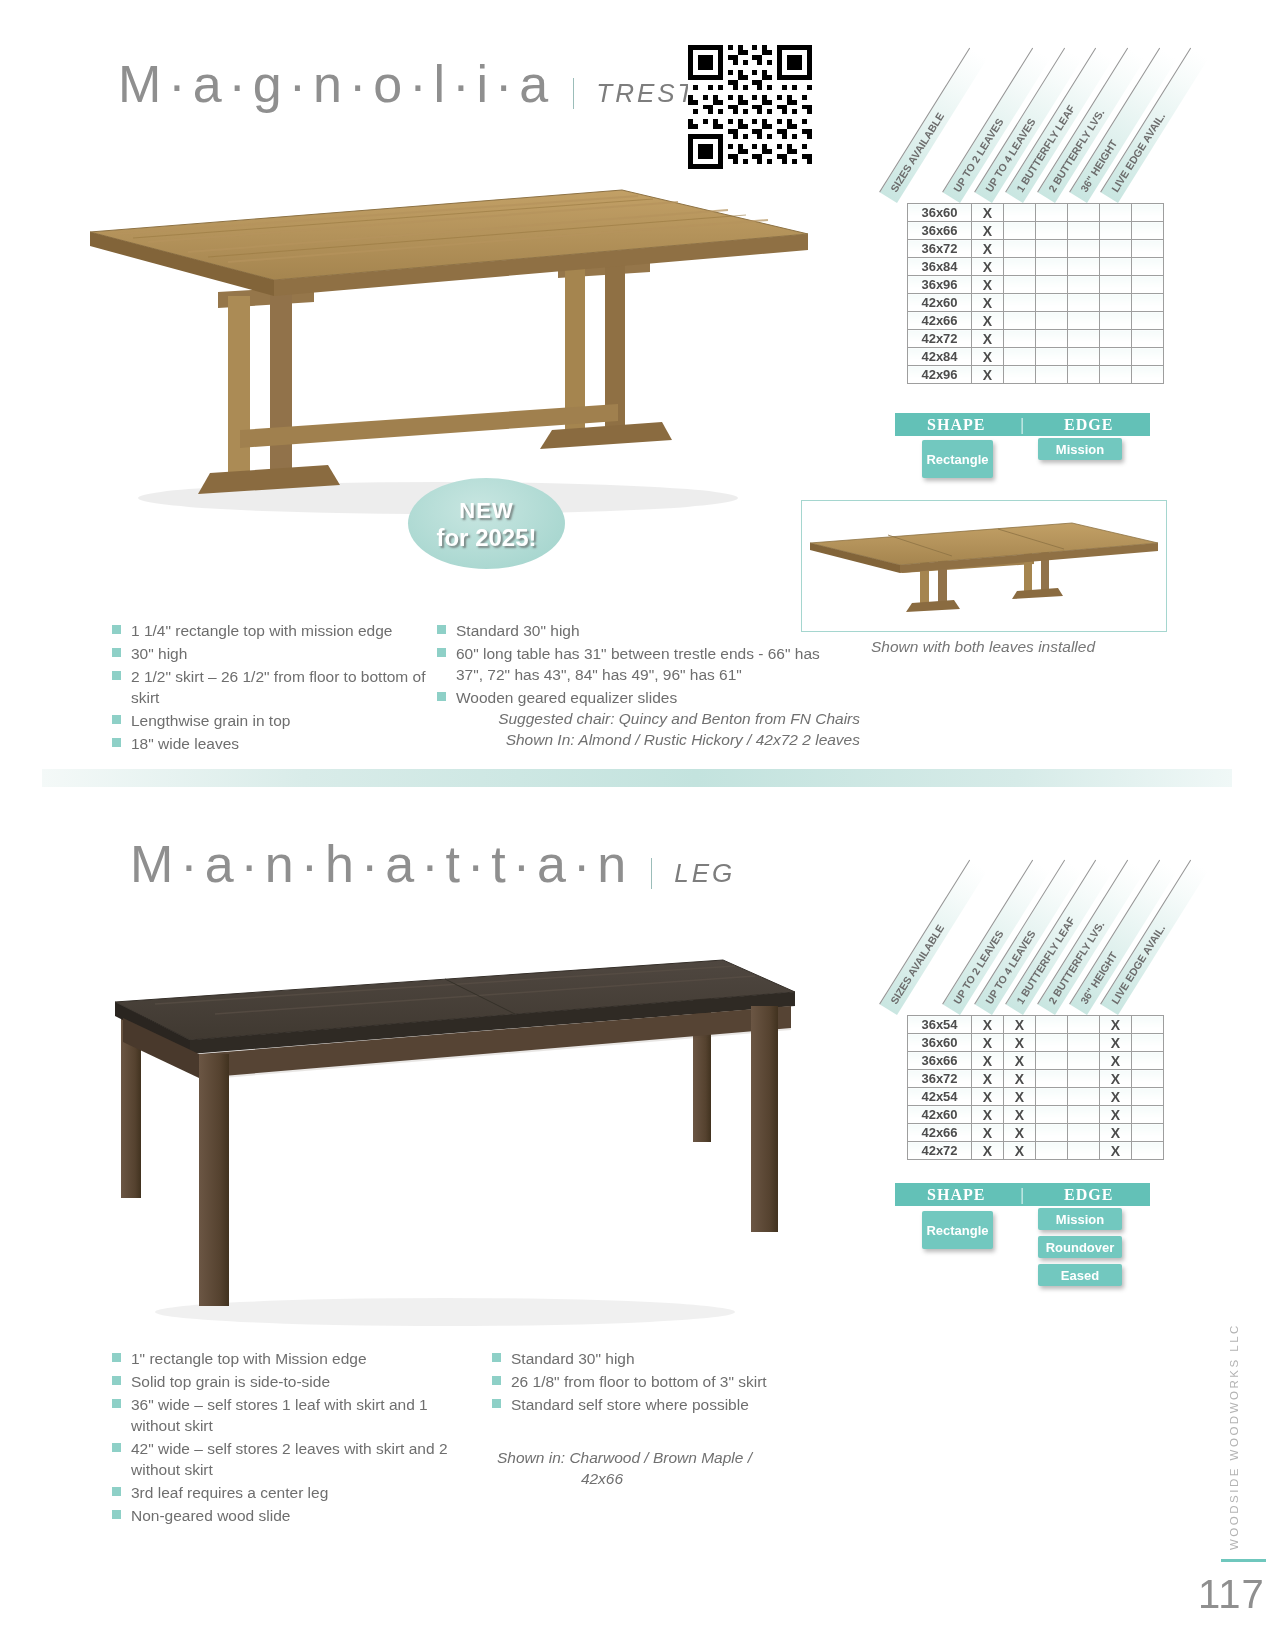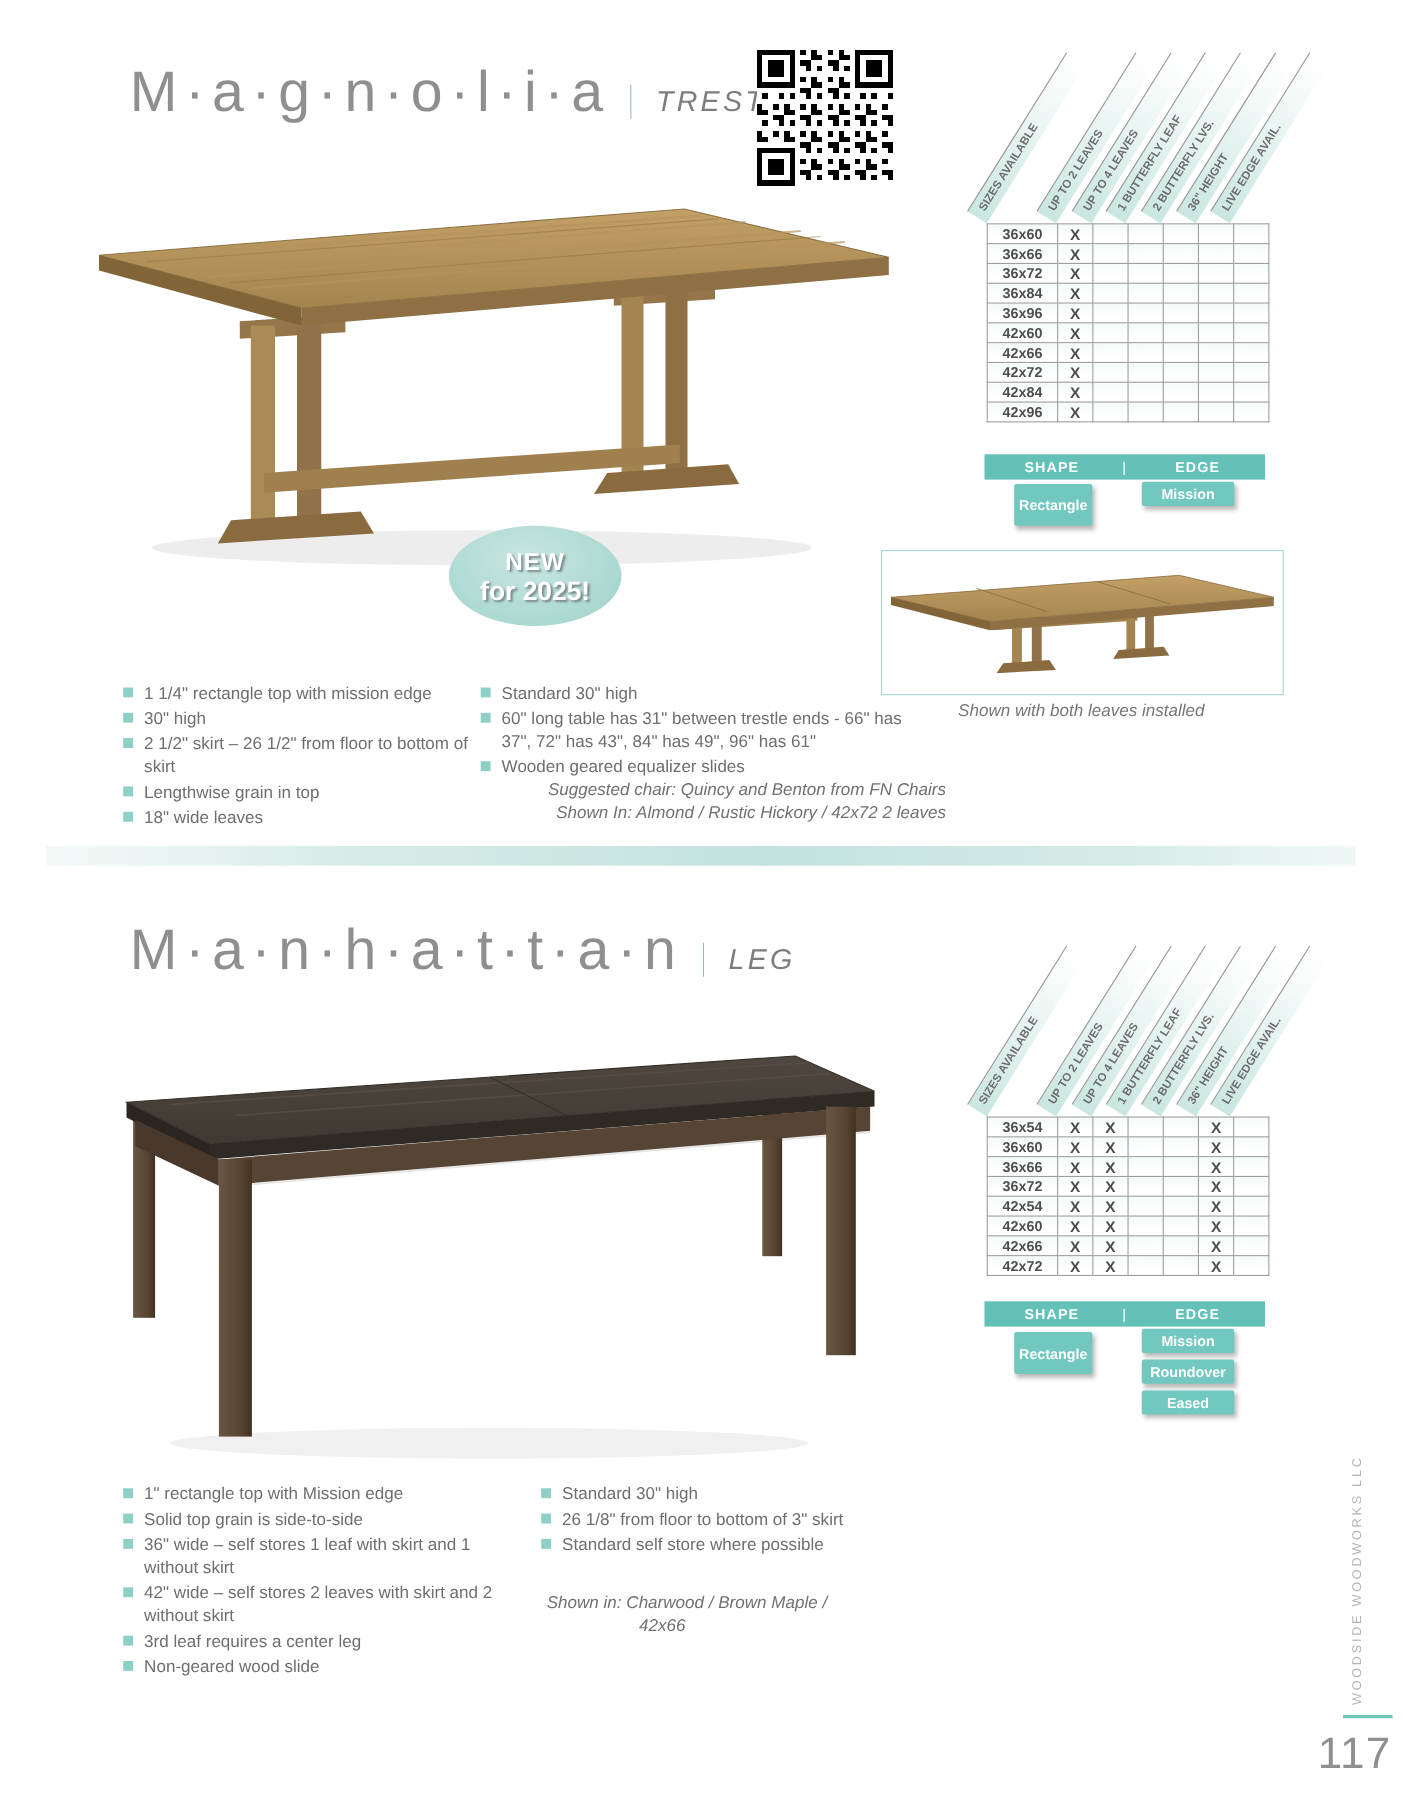--- a/index.html
+++ b/index.html
@@ -10,21 +10,21 @@
   .prod-header{position:absolute;display:flex;align-items:baseline;}
   .prod-title{font-size:52px;font-weight:300;color:#8f8f8f;letter-spacing:7px;line-height:1;}
   .prod-style{font-size:26px;font-style:italic;color:#7d7d7d;letter-spacing:3px;
               border-left:1px solid #9bbdb9;padding-left:22px;margin-left:18px;}
 
   
   .qr{position:absolute;left:688px;top:45px;width:124px;height:124px;}
 
   
   .matrix{position:absolute;left:897px;width:253px;}
-  .matrix table{border-collapse:collapse;table-layout:fixed;width:253px;}
+  .matrix table{border-collapse:collapse;table-layout:fixed;width:253px;margin-left:10px;}
   .matrix td{border:1px solid #9e9e9e;height:17px;padding:0;text-align:center;
              font-size:13px;font-weight:bold;color:#4d4d4d;
              background:linear-gradient(180deg,#f5fbfa, #ffffff 70%);}
   .matrix td.lbl{width:63px;}
   .matrix td.c{width:31px;font-size:14px;}
   .diag-zone{position:absolute;left:897px;width:253px;height:168px;}
   .diag{position:absolute;bottom:0;width:170px;height:21px;line-height:21px;
         transform:rotate(-58deg);transform-origin:0 100%;
         font-size:10.5px;font-weight:bold;color:#6d6d6d;white-space:nowrap;
         padding-left:8px;box-sizing:border-box;
@@ -33,22 +33,22 @@
   .diag:nth-of-type(1){left:0;}
   .diag:nth-of-type(2){left:63px;}
   .diag:nth-of-type(3){left:95px;}
   .diag:nth-of-type(4){left:126px;}
   .diag:nth-of-type(5){left:158px;}
   .diag:nth-of-type(6){left:190px;}
   .diag:nth-of-type(7){left:221px;}
 
   
   .se-bar{position:absolute;left:895px;width:255px;height:23px;background:#63c1b7;
-          display:flex;align-items:center;color:#ffffff;font-weight:bold;font-size:13px;
-          letter-spacing:1px;}
+          display:flex;align-items:center;color:#ffffff;font-weight:bold;font-size:16px;
+          letter-spacing:1px;font-family:Liberation Serif, serif;}
   .se-bar .half{flex:1;text-align:center;}
   .se-bar .div{width:10px;text-align:center;font-weight:normal;}
   .badge{position:absolute;background:#72c8bf;color:#ffffff;font-weight:bold;font-size:13px;
          display:flex;align-items:center;justify-content:center;border-radius:2px;
          box-shadow:2px 3px 4px rgba(60,60,60,0.35);text-align:center;}
   .badge-stack{position:absolute;left:1038px;width:84px;display:flex;flex-direction:column;gap:6px;}
   .badge-stack .badge{position:relative;height:22px;width:84px;}
 
   
   .features{position:absolute;margin:0;padding:0;list-style:none;}
@@ -443,21 +443,21 @@
       <li>Wooden geared equalizer slides</li>
     </ul>
   <div class="notes" style="left:440px;top:708px;width:420px;text-align:right;">
 
   <div class="note">Suggested chair: Quincy and Benton from FN Chairs</div>
       <div class="note">Shown In:  Almond / Rustic Hickory / 42x72 2 leaves</div>
     </div>
 
   <div class="divider"></div>
 
-  <div class="prod-header" style="left:118px;top:838px;justify-content:space-between;">
+  <div class="prod-header" style="left:130px;top:838px;justify-content:space-between;">
     <div class="prod-title">M·a·n·h·a·t·t·a·n</div>
     <div class="prod-style">LEG</div>
   </div>
 
   <svg class="photo" style="left:95px;top:940px;" width="715" height="400" viewBox="0 0 715 400">
     <defs>
       <linearGradient id="legG" x1="0" y1="0" x2="1" y2="0">
         <stop offset="0" stop-color="#6b5644"></stop>
           <stop offset="0.7" stop-color="#55422f"></stop>
           <stop offset="1" stop-color="#41321f"></stop>

